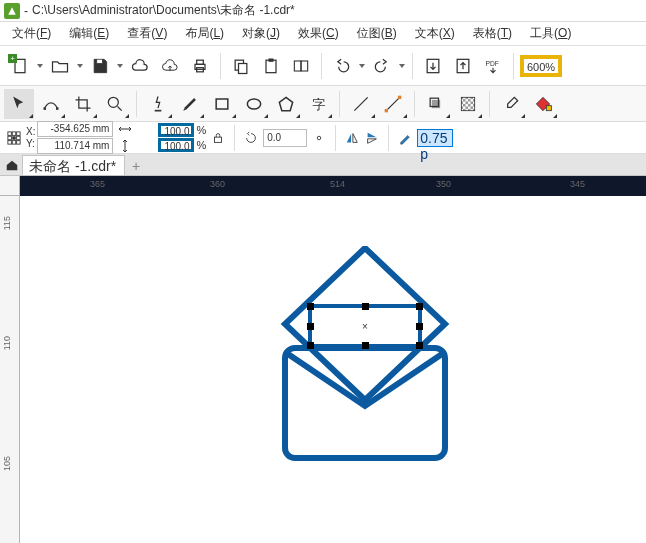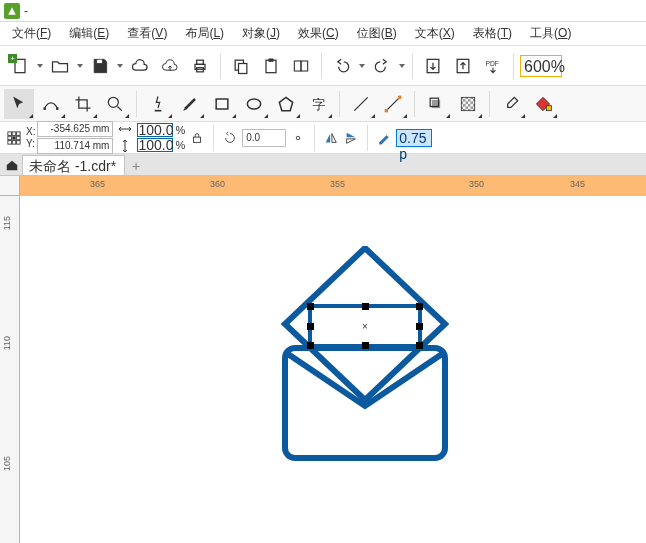--- a/index.html
+++ b/index.html
@@ -10,43 +10,43 @@
 .menubar { height: 24px; display: flex; align-items: center; background: #fff; border-bottom: 1px solid #e0e0e0; padding: 0 4px; gap: 2px; }
 .menubar .menu-item { padding: 3px 8px; cursor: default; text-align: center; }
 .menubar .menu-item u { text-decoration: underline; }
 .toolbar { height: 40px; background: #fff; border-bottom: 1px solid #dcdcdc; display: flex; align-items: center; padding: 0 6px; gap: 2px; }
 .tbtn { width: 28px; height: 28px; display: flex; align-items: center; justify-content: center; color: #444; position: relative; }
 .tbtn svg { width: 20px; height: 20px; }
 .badge-plus { position: absolute; top: 2px; left: 2px; width: 9px; height: 9px; background: #3a8a27; color: #fff; font-size: 8px; line-height: 9px; text-align: center; }
 .drop { width: 8px; height: 28px; display: flex; align-items: center; justify-content: center; color: #888; }
 .drop::after { content: ""; border-left: 3px solid transparent; border-right: 3px solid transparent; border-top: 4px solid #666; }
 .vsep { width: 1px; height: 26px; background: #dcdcdc; margin: 0 4px; }
-.zoom-box { width: 42px; height: 22px; border: 1px solid #eab308; background: #fff; font-size: 16px; padding: 2px 3px; text-align: right; }
+.zoom-box { width: 42px; height: 22px; border: 4px solid #eab308; background: #fff; font-size: 11px; padding: 2px 3px; text-align: right; }
 .toolbox { height: 36px; background: #f8f8f8; border-bottom: 1px solid #dcdcdc; display: flex; align-items: center; padding: 0 4px; gap: 2px; }
 .tool { width: 30px; height: 30px; display: flex; align-items: center; justify-content: center; color: #333; position: relative; }
 .tool.active { background: #e0e0e0; }
 .tool svg { width: 20px; height: 20px; }
 .tool .tri { position: absolute; right: 1px; bottom: 1px; width: 0; height: 0; border-left: 4px solid transparent; border-bottom: 4px solid #333; }
 .propbar { height: 32px; background: #fff; border-bottom: 1px solid #dcdcdc; display: flex; align-items: center; padding: 0 6px; gap: 4px; font-size: 11px; }
 .field { width: 76px; height: 16px; border: 1px solid #bcbcbc; background: #fff; padding: 0 3px; font-size: 10px; line-height: 14px; text-align: right; }
 .field.w { width: 66px; }
 .coord-block { display: flex; align-items: center; gap: 2px; }
 .coord-labels { display: flex; flex-direction: column; gap: 1px; font-size: 10px; }
 .coord-fields { display: flex; flex-direction: column; gap: 1px; }
 .pct-block { display: flex; flex-direction: column; gap: 1px; }
 .pct-row { display: flex; align-items: center; gap: 2px; }
-.pct-field { width: 36px; height: 14px; border: 1px solid #0369a1; background: #fff; font-size: 14px; text-align: right; padding-right: 2px; line-height: 12px; }
+.pct-field { width: 36px; height: 14px; border: 3px solid #0369a1; background: #fff; font-size: 10px; text-align: right; padding-right: 2px; line-height: 12px; margin-left: 21px; }
 .rot-field { width: 44px; height: 18px; border: 1px solid #bcbcbc; background: #fff; font-size: 10px; padding: 0 3px; line-height: 16px; }
 .out-field { width: 36px; height: 18px; border: 1px solid #0078d7; background: #cde6ff; font-size: 14px; padding: 0 2px; line-height: 16px; color: #003d7a; }
 .tabbar { height: 22px; background: #e4e4e4; border-bottom: 1px solid #c4c4c4; display: flex; align-items: flex-end; padding-left: 4px; gap: 2px; }
 .tab { height: 20px; background: #fff; border: 1px solid #c4c4c4; border-bottom: none; padding: 2px 8px 0 6px; font-size: 14px; display: flex; align-items: center; gap: 4px; }
 .tab-add { width: 18px; height: 18px; display: flex; align-items: center; justify-content: center; color: #888; font-size: 14px; }
 .canvas-wrap { position: relative; height: calc(543px - 22px - 24px - 40px - 36px - 32px - 22px); background: #e0e0e0; display: flex; }
 .ruler-corner { width: 20px; height: 20px; background: #f5f5f5; border-right: 1px solid #b5b5b5; border-bottom: 1px solid #b5b5b5; position: absolute; left: 0; top: 0; }
-.ruler-h { position: absolute; left: 20px; top: 0; right: 0; height: 36px; background: #fdba74; border-bottom: 1px solid #b5b5b5; font-size: 9px; color: #666; }
+.ruler-h { position: absolute; left: 20px; top: 0; right: 0; height: 36px; background: #0f172a; border-bottom: 1px solid #b5b5b5; font-size: 9px; color: #666; }
 .ruler-h .tick { position: absolute; top: 3px; }
 .ruler-v { position: absolute; left: 0; top: 20px; bottom: 0; width: 20px; background: #f5f5f5; border-right: 1px solid #b5b5b5; font-size: 9px; color: #666; }
 .ruler-v .tick { position: absolute; left: 2px; writing-mode: vertical-rl; transform: rotate(180deg); }
 .canvas { position: absolute; left: 20px; top: 20px; right: 0; bottom: 0; background: #fff; overflow: hidden; }
 .artwork { position: absolute; left: 260px; top: 50px; }
 .handle { position: absolute; width: 7px; height: 7px; background: #000; }
 .handle.tl { left: -3px; top: -3px; }
 .handle.tm { left: 50%; top: -3px; margin-left: -3px; }
 .handle.tr { right: -3px; top: -3px; }
 .handle.ml { left: -3px; top: 50%; margin-top: -3px; }
@@ -61,20 +61,21 @@
 </head>
 <body>
 
 <div class="titlebar">
   <span class="logo">
     <svg viewBox="0 0 16 16">
         <path d="M3 13 L8 3 L13 13 Z" fill="#fff"></path>
       </svg>
   </span>
   <span> - </span>
+  <span>C:\Users\Administrator\Documents\未命名 -1.cdr*</span>
 </div>
 
 <div class="menubar">
   <span class="menu-item"><span>文件</span>(<u>F</u>)</span>
   <span class="menu-item"><span>编辑</span>(<u>E</u>)</span>
   <span class="menu-item"><span>查看</span>(<u>V</u>)</span>
   <span class="menu-item"><span>布局</span>(<u>L</u>)</span>
   <span class="menu-item"><span>对象</span>(<u>J</u>)</span>
   <span class="menu-item"><span>效果</span>(<u>C</u>)</span>
   <span class="menu-item"><span>位图</span>(<u>B</u>)</span>
@@ -395,22 +396,22 @@
     <span>未命名 -1.cdr*</span>
   </div>
   <div class="tab-add">+</div>
 </div>
 
 <div class="canvas-wrap">
   <div class="ruler-corner"></div>
   <div class="ruler-h">
     <span class="tick" style="left:70px">365</span>
     <span class="tick" style="left:190px">360</span>
-    <span class="tick" style="left:310px">355</span>
-    <span class="tick" style="left:449px">350</span>
+    <span class="tick" style="left:310px">514</span>
+    <span class="tick" style="left:416px">350</span>
     <span class="tick" style="left:550px">345</span>
   </div>
   <div class="ruler-v">
     <span class="tick" style="top:20px">115</span>
     <span class="tick" style="top:140px">110</span>
     <span class="tick" style="top:260px">105</span>
   </div>
   <div class="canvas">
     <div class="artwork">
 

